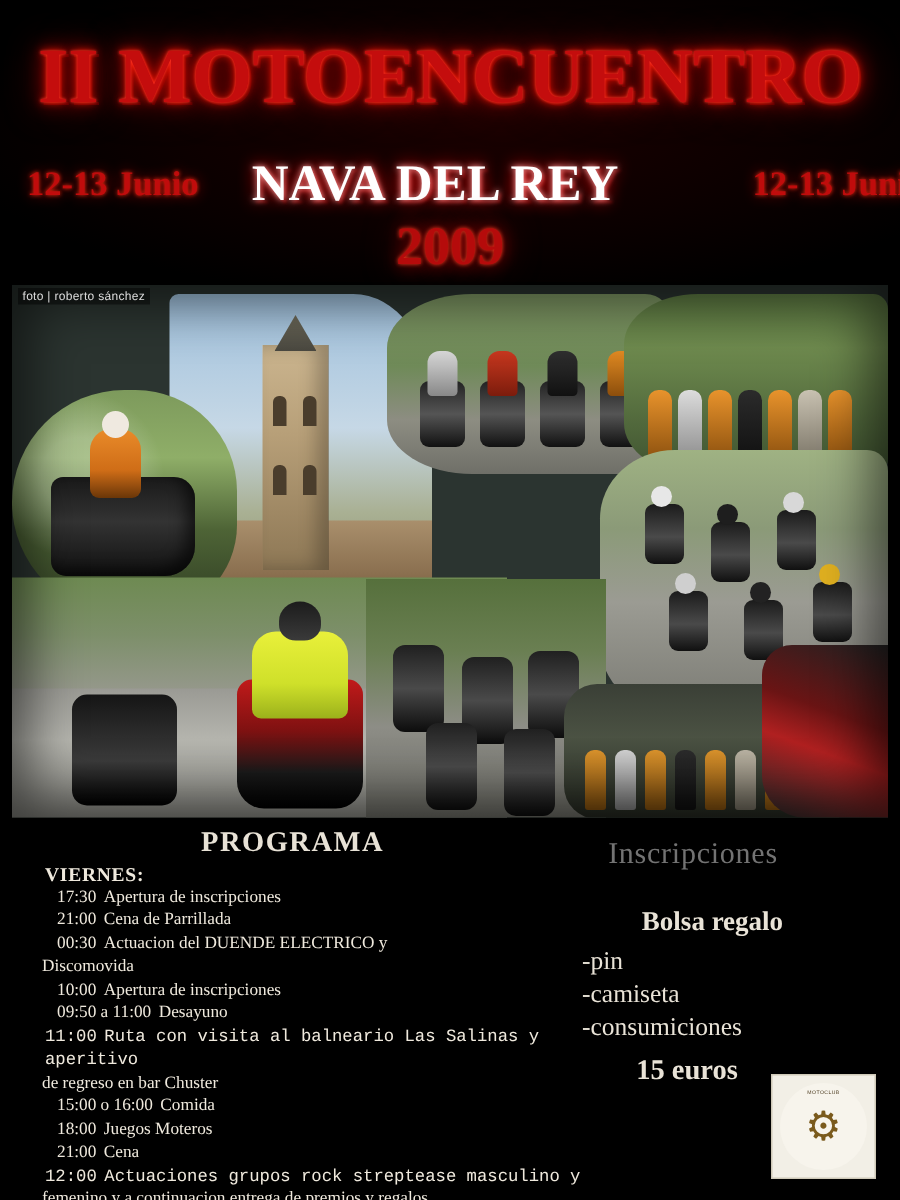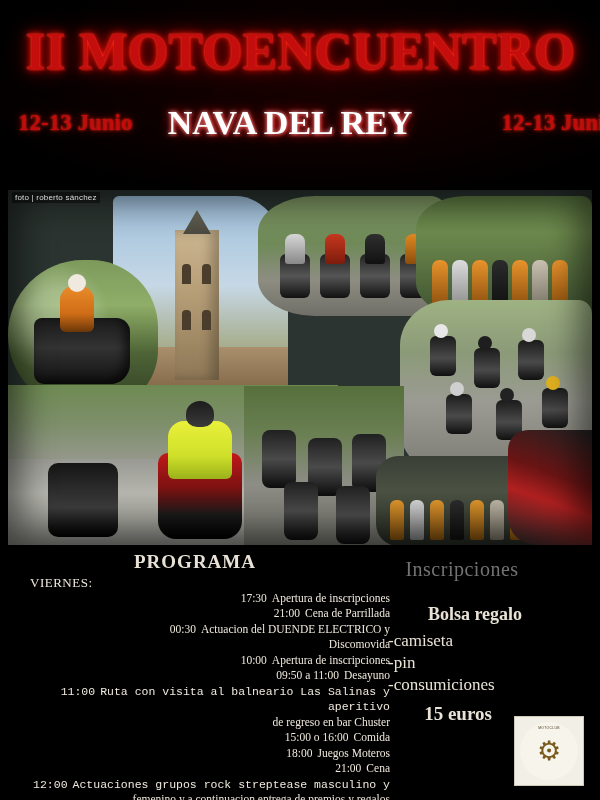--- a/index.html
+++ b/index.html
@@ -291,26 +291,26 @@
     position: absolute;
     left: 20px;
     top: 575px;
     width: 370px;
     font-family: "Liberation Serif", serif;
     font-size: 11.5px;
     line-height: 15.5px;
     color: #efe9dd;
   }
   .prog-day {
-    font-weight: normal;
+    font-weight: bold;
     font-size: 13px;
     letter-spacing: .5px;
     margin-left: 10px;
   }
-  .prog-item { margin-left: 18px; white-space: normal; text-align: right; }
+  .prog-item { margin-left: 18px; white-space: normal; }
   .prog-item.cont { margin-left: 8px; }
   .prog-item .t { margin-right: 5px; }
   .prog-item.wide { margin-left: 10px; font-family: Liberation Mono, monospace; }
 
   
   .insc-heading {
     position: absolute;
     right: 28px;
     top: 558px;
     width: 220px;
@@ -385,20 +385,21 @@
 </head>
 <body>
 
 <div class="poster">
 
   <div class="title-area">
     <div class="main-title">II MOTOENCUENTRO</div>
     <div class="date-left">12-13 Junio</div>
     <div class="subtitle">NAVA DEL REY</div>
     <div class="date-right">12-13 Junio</div>
+    <div class="year">2009</div>
   </div>
 
   <div class="collage">
     <div class="credit">foto | roberto sánchez</div>
 
     <div class="ph" id="photo-tower">
       <div class="roofs"></div>
       <div class="tower">
         <div class="win" style="left:7px; top:34px;"></div>
         <div class="win" style="left:27px; top:34px;"></div>
@@ -523,22 +524,22 @@
       <span class="t">12:00</span><span>Actuaciones grupos rock streptease masculino y</span>
     </div>
     <div class="prog-item cont">
       <span>femenino y a continuacion entrega de premios y regalos</span>
     </div>
   </div>
 
   <div class="insc-heading">Inscripciones</div>
   <div class="insc-list">
     <div class="insc-title">Bolsa regalo</div>
+    <div class="insc-item">-pin</div>
     <div class="insc-item">-camiseta</div>
-    <div class="insc-item">-pin</div>
     <div class="insc-item">-consumiciones</div>
     <div class="insc-price">15 euros</div>
   </div>
 
   <div class="logo-box">
     <div class="logo-inner">
       <div class="logo-text">MOTOCLUB</div>
       <div class="logo-glyph">⚙</div>
     </div>
   </div>

